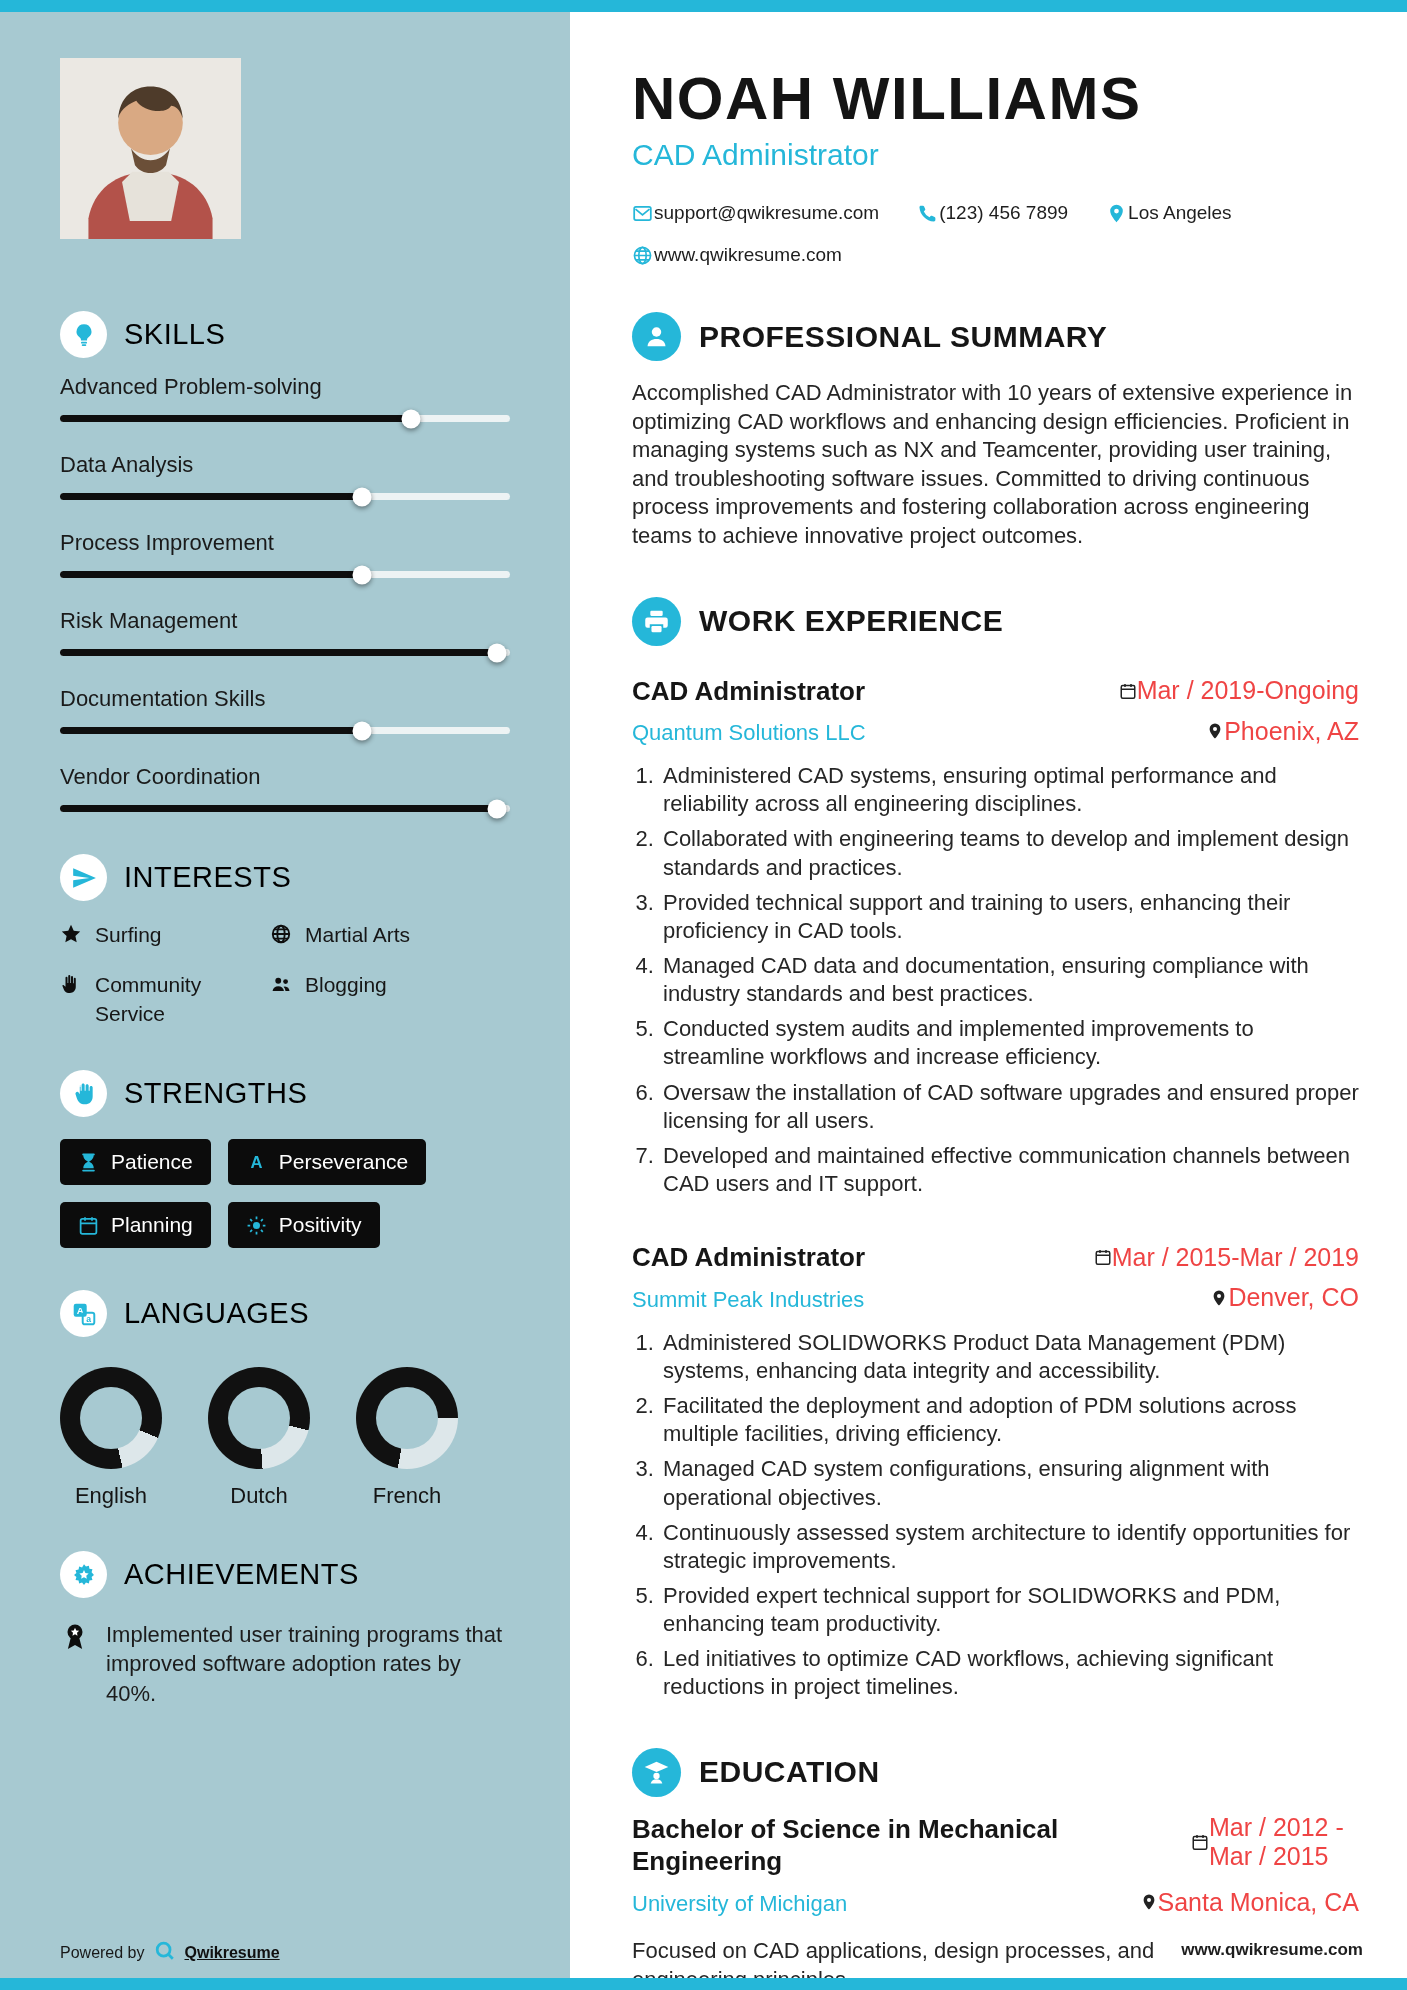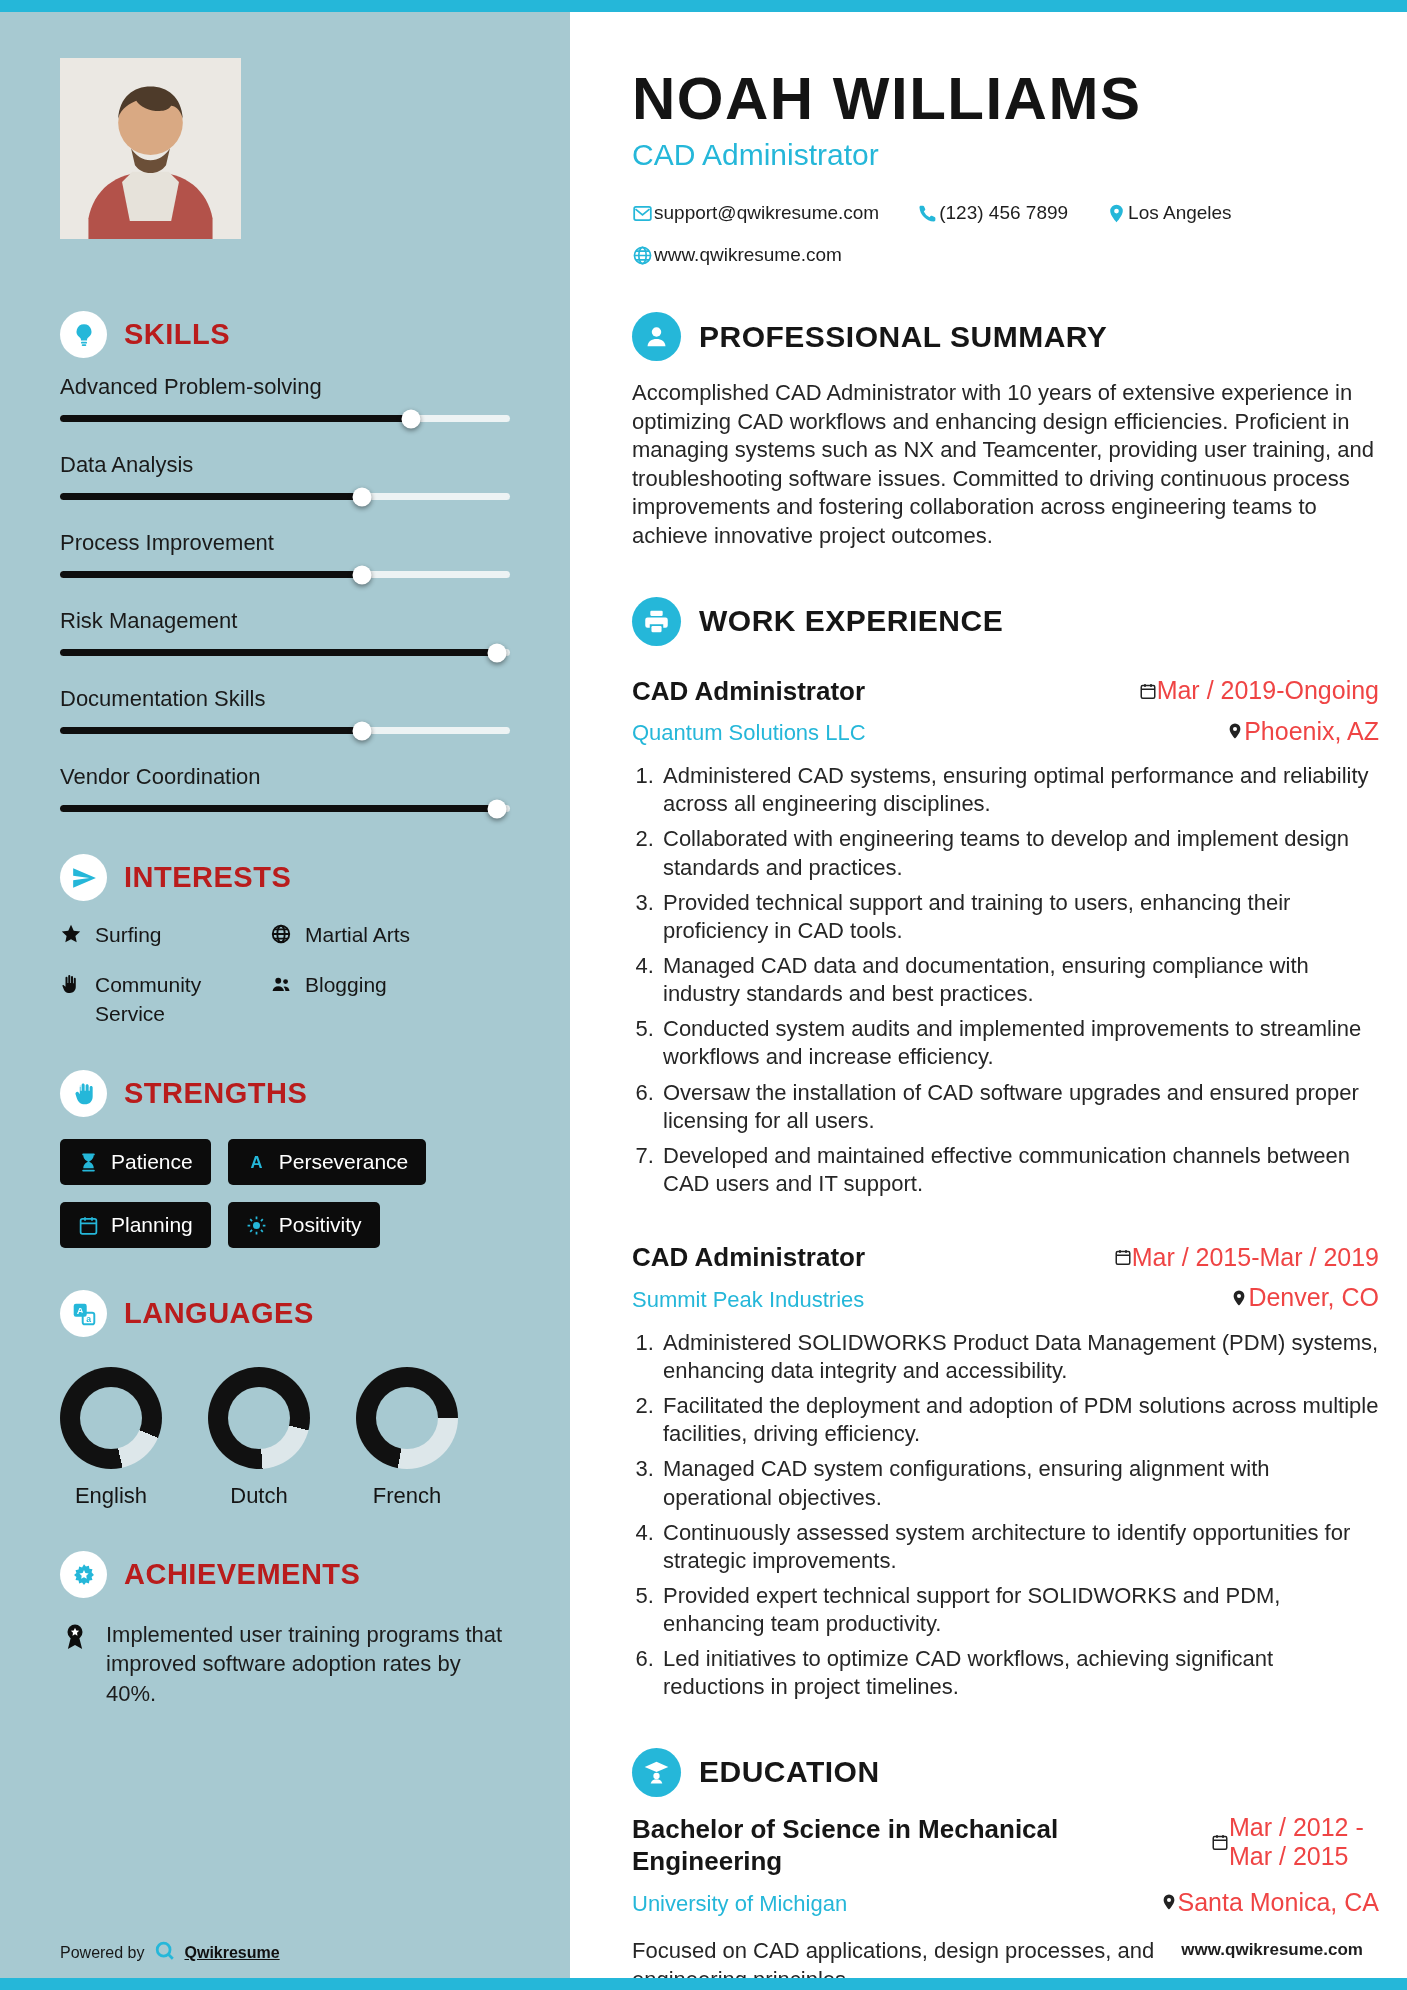--- a/index.html
+++ b/index.html
@@ -23,21 +23,21 @@
   .sidebar{
     position:absolute;top:12px;bottom:12px;left:0;width:570px;
     background:var(--side);padding:46px 60px 90px 60px;
   }
   .photo{width:181px;height:181px;margin-bottom:72px;overflow:hidden}
   .photo svg{width:100%;height:100%}
   .sb-head{display:flex;align-items:center;gap:17px}
   .sb-icon{width:47px;height:47px;border-radius:50%;background:#fff;color:var(--accent);
     display:flex;align-items:center;justify-content:center;flex:none}
   .sb-icon svg{width:26px;height:26px}
-  .sb-head h2{font-size:29px;font-weight:bold;color:#b91c1c;letter-spacing:.5px}
+  .sb-head h2{font-size:29px;font-weight:normal;color:#000000;letter-spacing:.5px}
 
   .skills-list{margin-top:16px}
   .skill{margin-bottom:30px}
   .skill-label{font-size:22px;color:#1a1a1a;margin-bottom:15px}
   .skill-bar{position:relative;height:7px;background:#edf3f4;border-radius:4px}
   .skill-fill{position:absolute;left:0;top:0;bottom:0;background:#0e0e0e;border-radius:4px}
   .skill-knob{position:absolute;top:50%;width:19px;height:19px;border-radius:50%;background:#fff;
     transform:translate(-50%,-50%);box-shadow:0 2px 5px rgba(0,0,0,.45)}
 
   .sb-section{margin-top:42px}
@@ -65,21 +65,21 @@
   .ach-icon svg{width:30px;height:30px}
   .ach-text{font-size:22px;line-height:1.33;color:#1c1c1c}
 
   .sb-footer{position:absolute;left:60px;bottom:16px;display:flex;align-items:flex-end;gap:9px;font-size:16px;color:#181818}
   .qlogo{color:var(--accent)}
   .qlogo svg{width:22px;height:22px}
   .brand-link{color:#101010;font-weight:bold;text-decoration:underline;cursor:pointer}
 
   
   .main{position:absolute;top:12px;bottom:12px;left:570px;right:0;background:#fff;
-    padding:55px 28px 90px 62px}
+    padding:55px 48px 90px 62px}
   .name{font-size:60px;font-weight:bold;color:#141414;letter-spacing:1.5px;line-height:1.05}
   .role{margin-top:8px;font-size:30px;color:var(--accent)}
   .contact-row{margin-top:30px;display:flex;align-items:center;gap:38px;font-size:19px;color:#1e1e1e}
   .contact-row.second{margin-top:20px}
   .c-item{display:flex;align-items:center;gap:1px}
   .c-icon{color:var(--accent)}
   .c-icon svg{width:21px;height:21px}
 
   .sec{margin-top:46px}
   .sec-head{display:flex;align-items:center;gap:18px}

